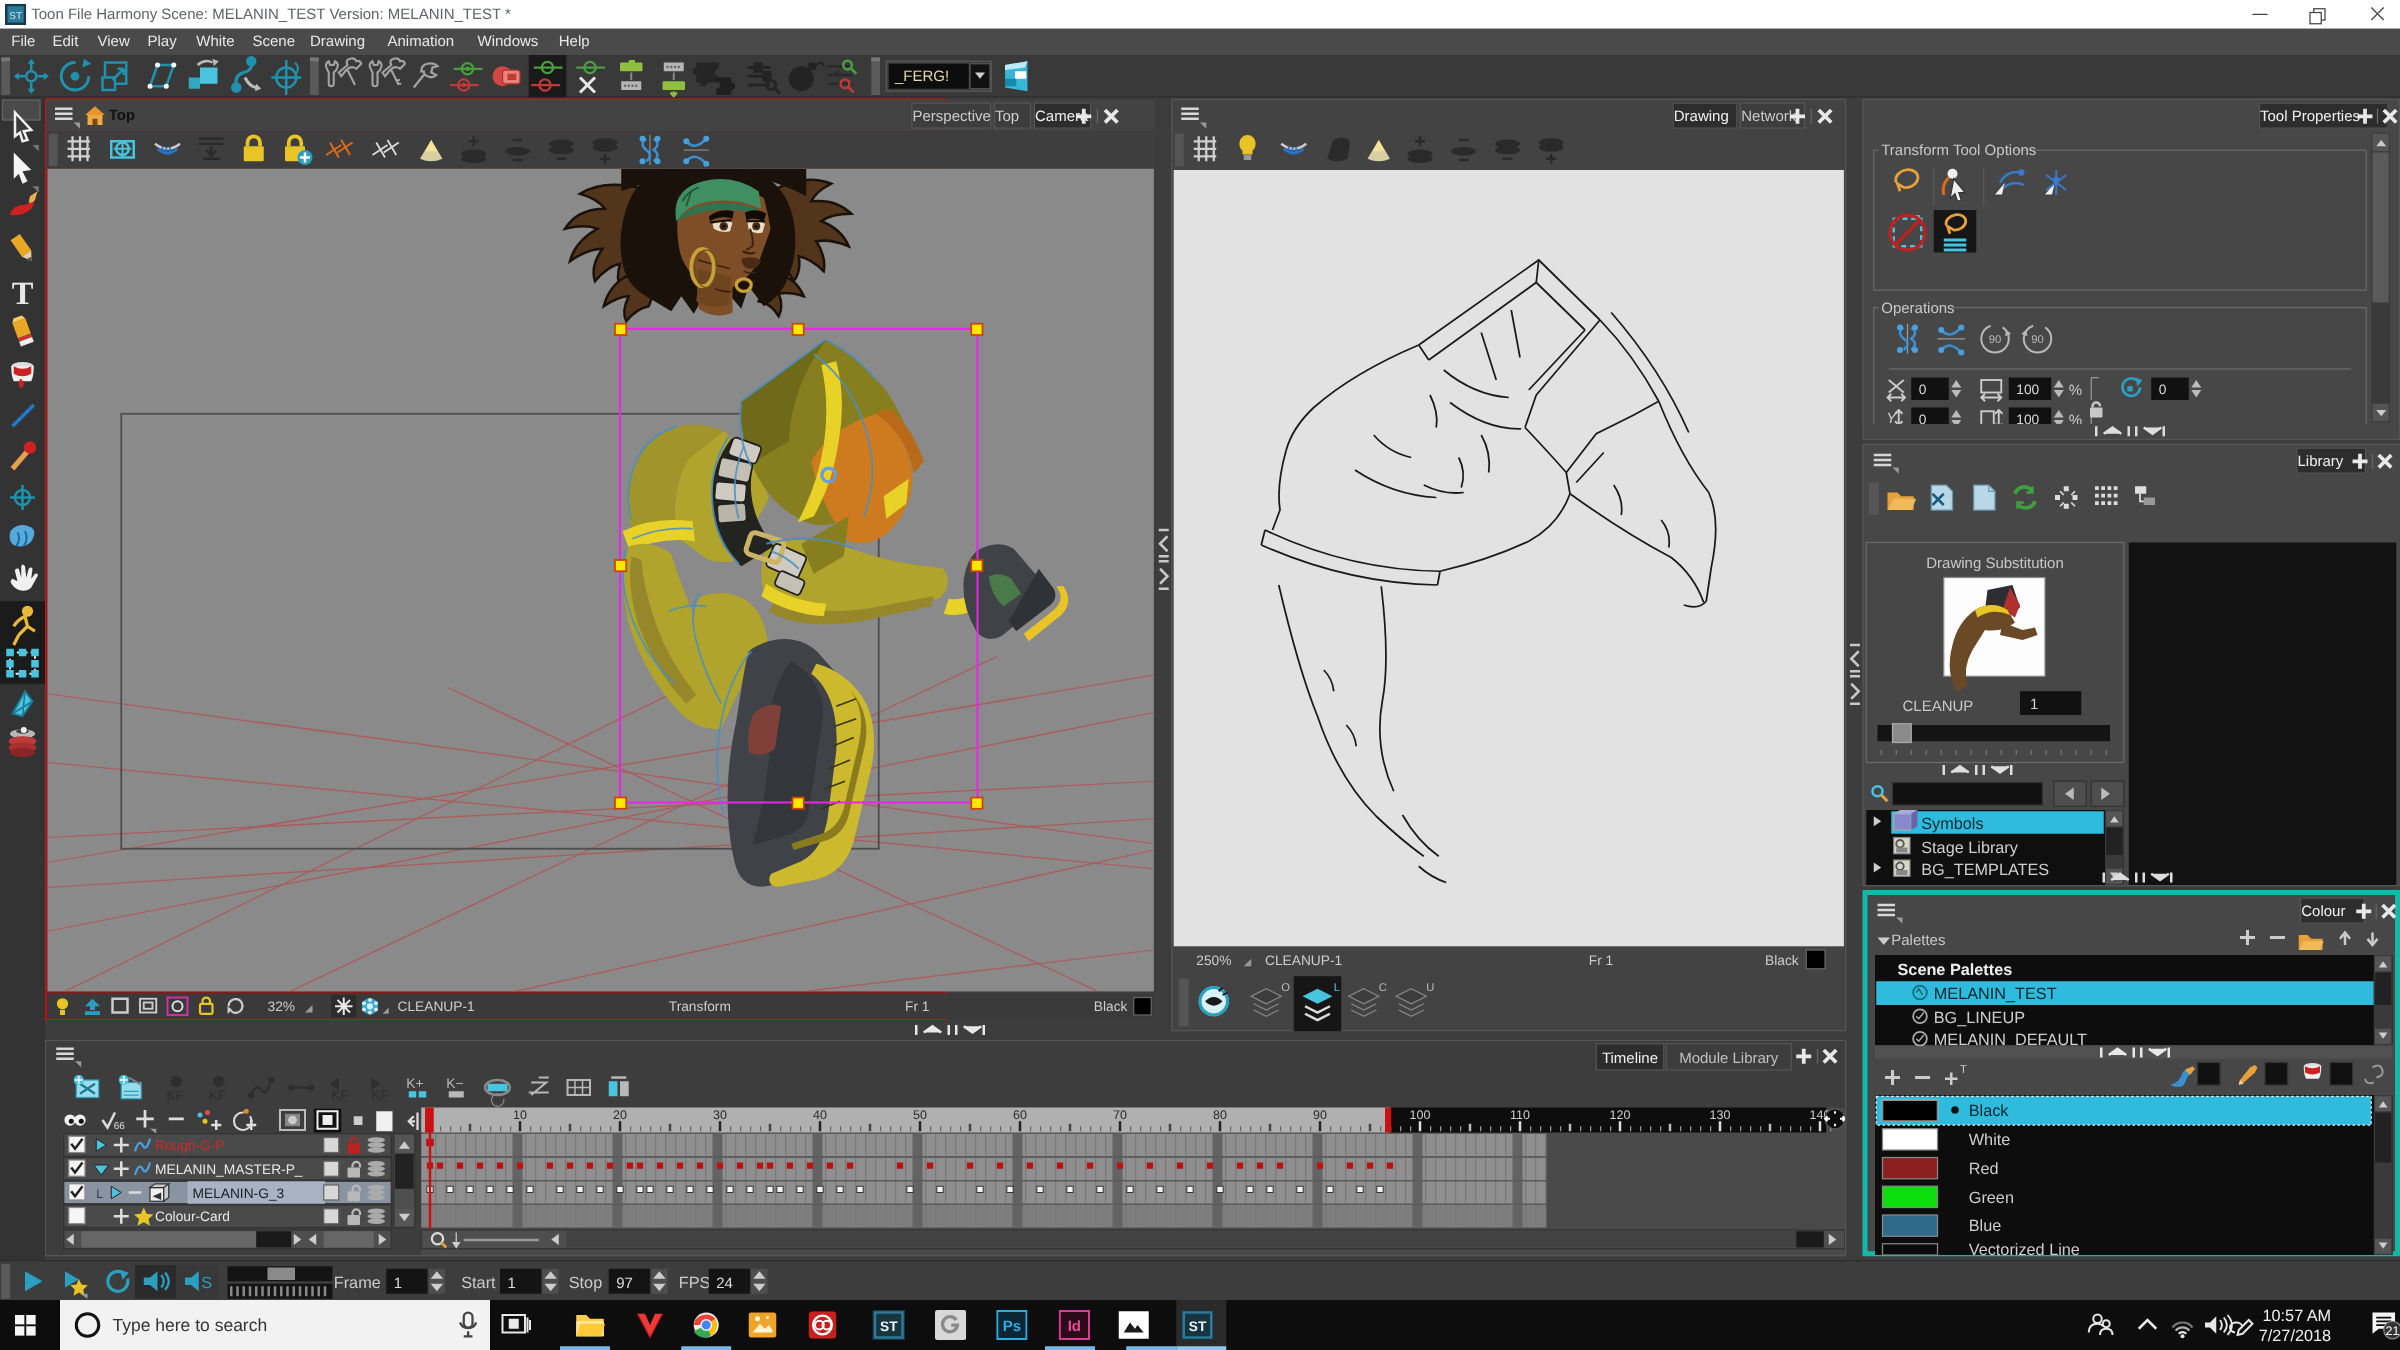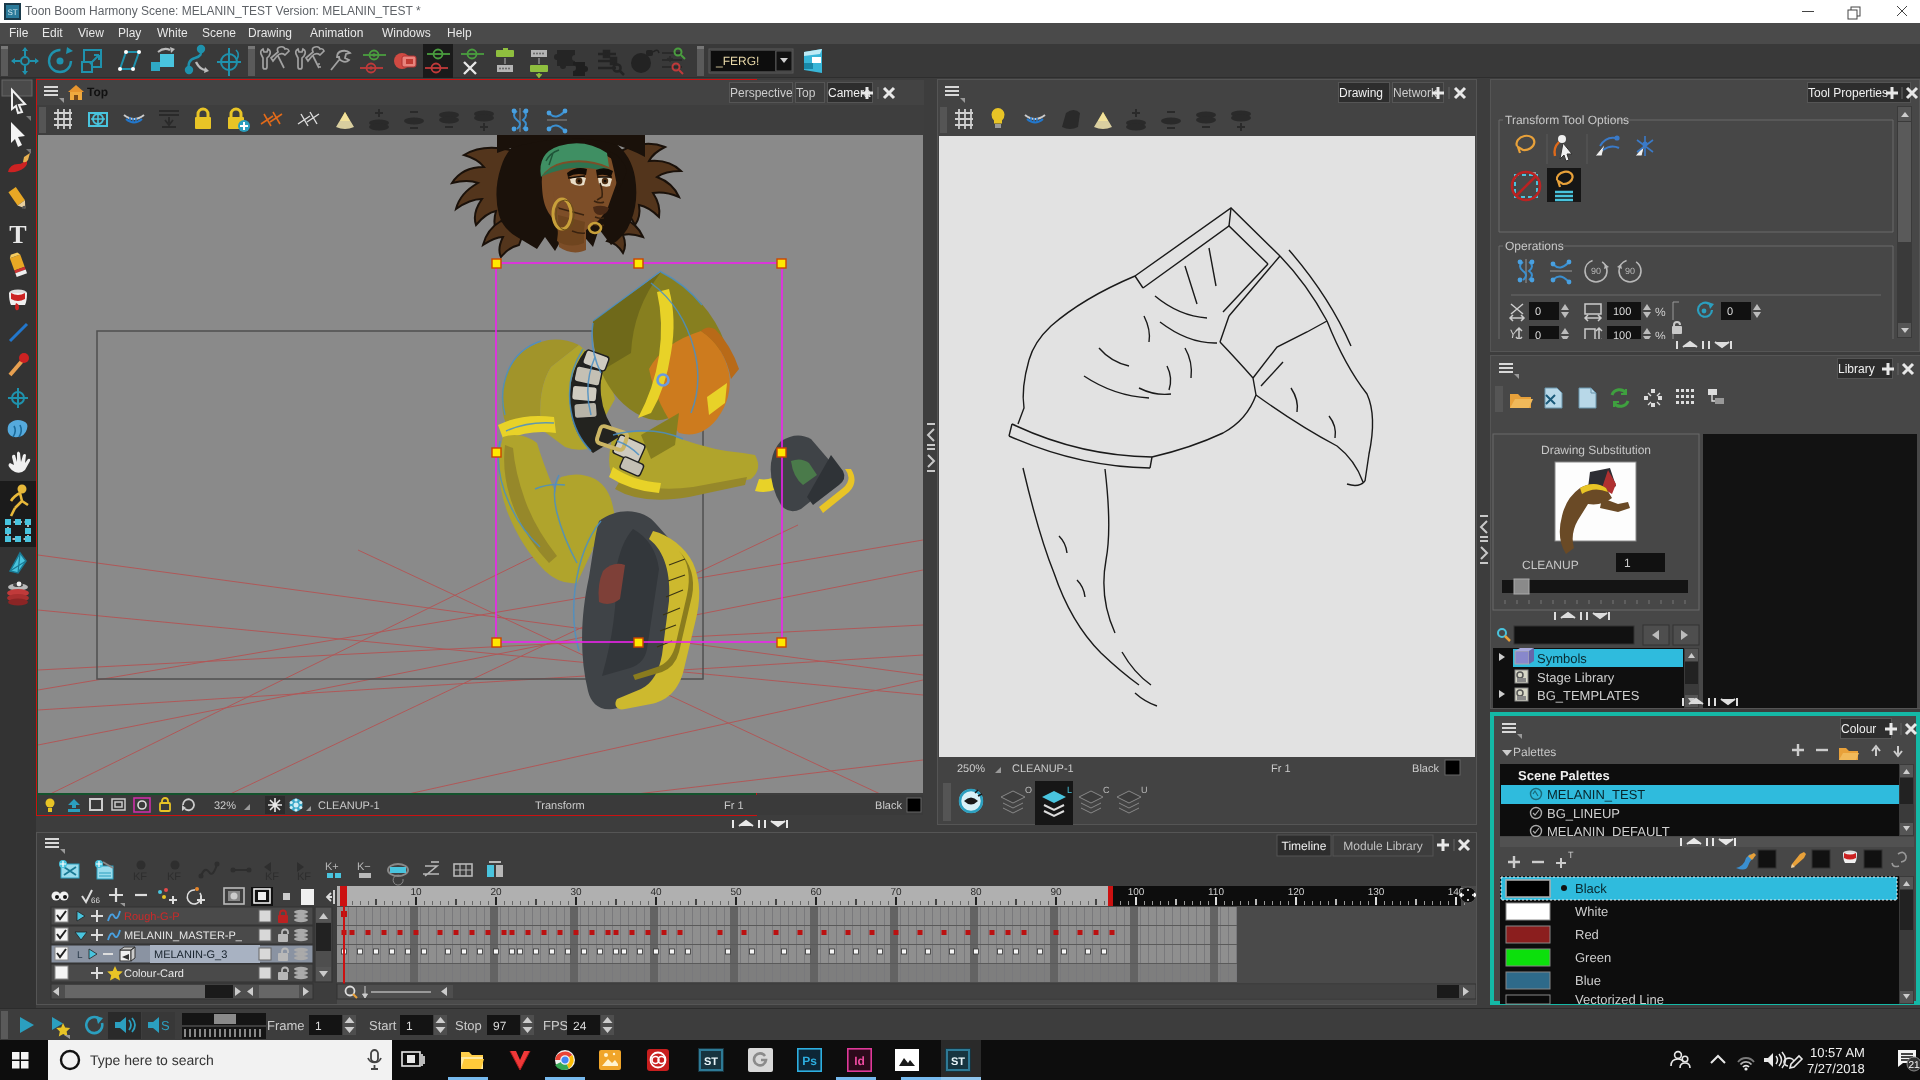--- a/index.html
+++ b/index.html
@@ -18,21 +18,21 @@
 #menubar { left:0; top:23px; width:1920px; height:21px; background:#4a4a4a; }
 .menuitem { position:absolute; top:3px; color:#e8e8e8; font-size:12px; }
 
 
 #maintoolbar { left:0; top:44px; width:1920px; height:34px; background:#393939; border-bottom:1px solid #2e2e2e; }
 
 
 #leftbar { left:0; top:78px; width:36px; height:932px; background:#333333; }
 
 
-#campanel { left:36px; top:79px; width:721px; height:737px; background:#14532d; border:1px solid #cc1111;padding-left:21px; }
+#campanel { left:36px; top:79px; width:721px; height:737px; background:#7f1d1d; border:1px solid #cc1111;padding-left:21px; }
 #camheader { left:0px; top:0px; width:887px; height:25px; background:#434343; }
 #camtoolbar { left:0px; top:25px; width:887px; height:30px; background:#3e3e3e; }
 #camview { left:1px; top:55px; width:885px; height:658px; background:#8a8a8a; overflow:hidden; }
 #camstatus { left:1px; top:715px; width:885px; height:20px; background:#3a3a3a; }
 
 
 #vsplit1 { left:925px; top:79px; width:12px; height:737px; background:#3d3d3d; }
 #vsplit2 { left:1477px; top:79px; width:13px; height:926px; background:#3d3d3d; }
 
 
@@ -65,21 +65,21 @@
 </style>
 </head>
 <body>
 <div id="app">
   <div class="abs" id="titlebar">
     <svg class="abs" style="left:4px;top:3px" width="17" height="17">
         <rect x="0" y="0" width="17" height="17" fill="#1a3a4a"></rect>
         <rect x="2" y="2" width="13" height="13" fill="#2a7a9a"></rect>
         <text x="8.5" y="12" font-size="8" fill="#cfe8ef" text-anchor="middle" font-family="Liberation Sans">ST</text>
       </svg>
-    <div class="abs" id="titletext">Toon Boom Harmony Scene: MELANIN_TEST Version: MELANIN_TEST *</div>
+    <div class="abs" id="titletext">Toon File Harmony Scene: MELANIN_TEST Version: MELANIN_TEST *</div>
     <svg class="abs" style="right:0;top:0" width="140" height="23">
       <g stroke="#444" stroke-width="1" fill="none">
         <line x1="22" y1="11.5" x2="34" y2="11.5"></line>
         <rect x="71" y="7" width="9" height="9"></rect>
         <rect x="68" y="10" width="9" height="9" fill="#ffffff"></rect>
         <path d="M117 6 L127 16 M127 6 L117 16"></path>
       </g>
     </svg>
   </div>
 

